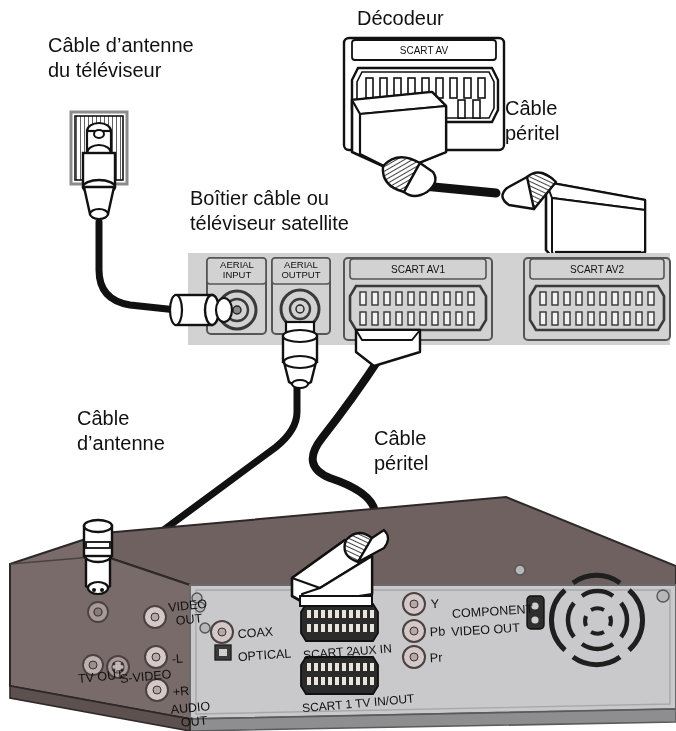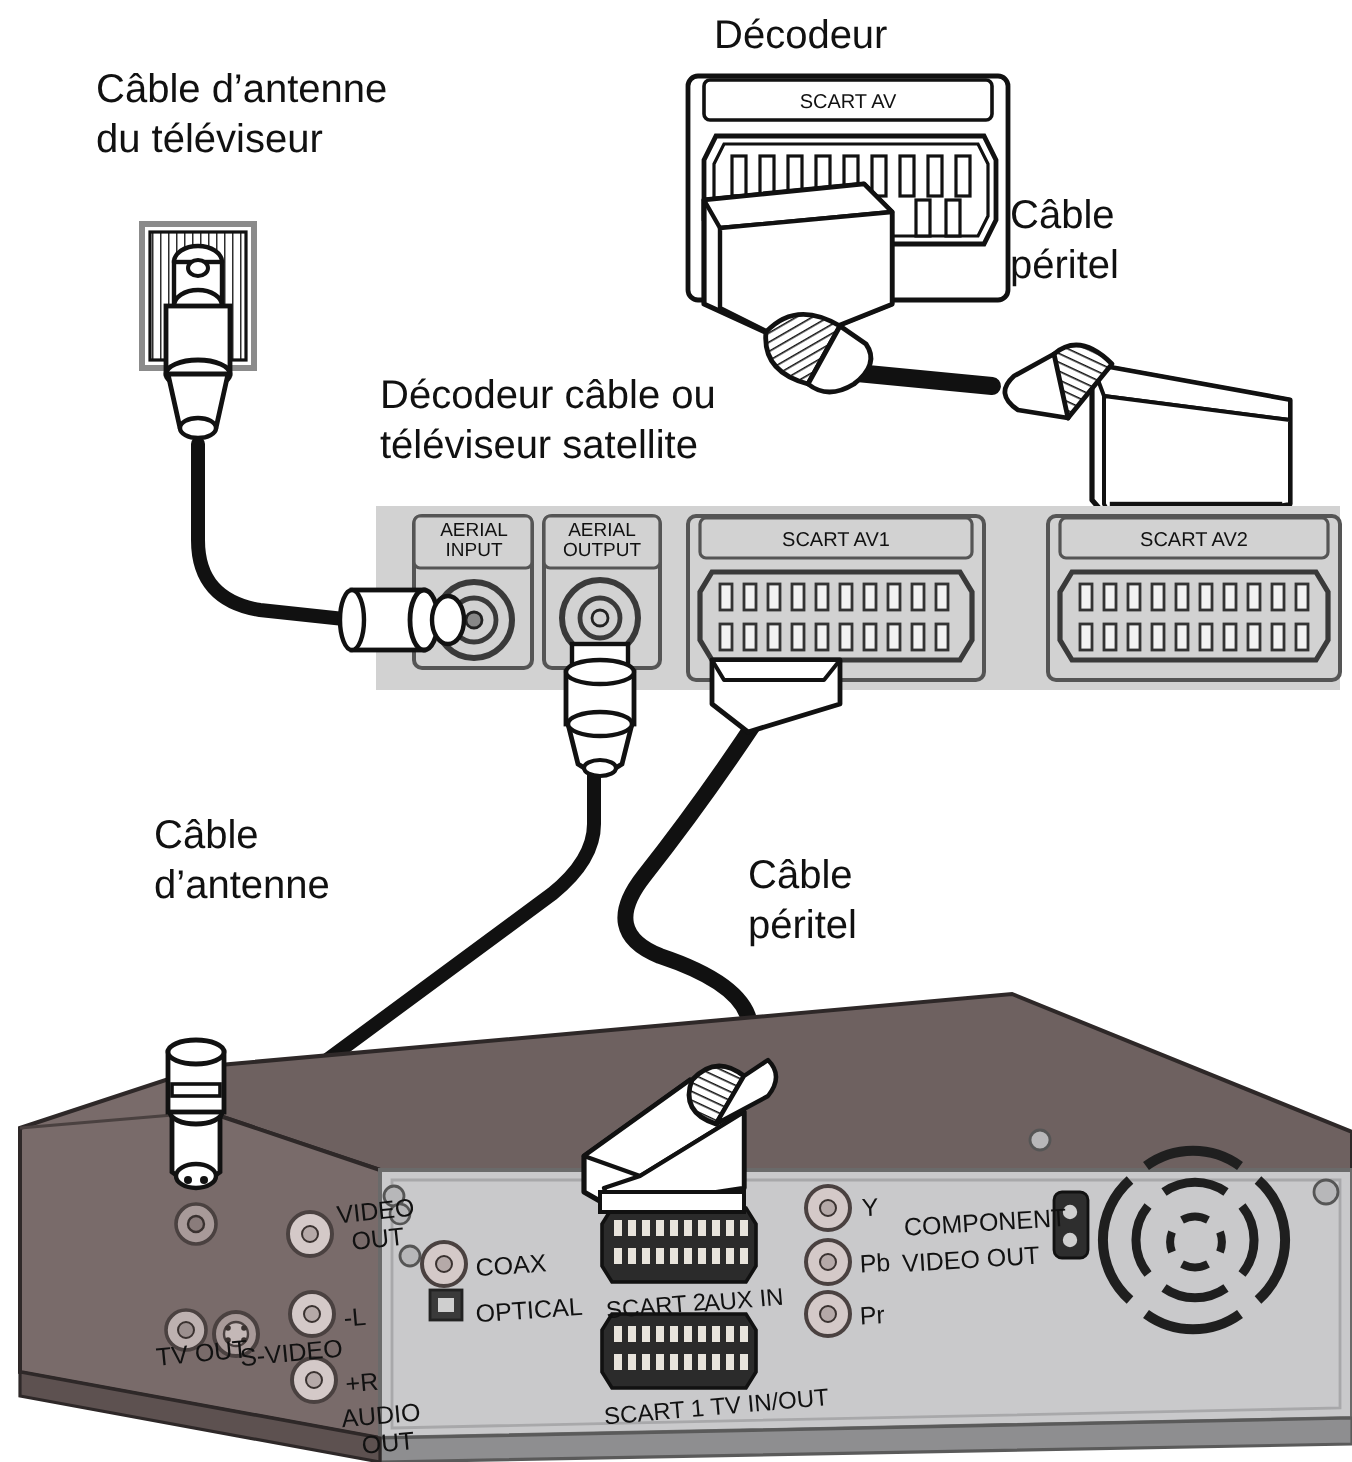--- a/index.html
+++ b/index.html
@@ -430,19 +430,19 @@
       </g>
     </g>
   </svg>
 
   <div class="calloutTxt" style="left:357px;top:6px;"><span>Décodeur</span></div>
 
   <div class="calloutTxt" style="left:48px;top:33px;"><span>Câble d’antenne</span><br><span>du téléviseur</span></div>
 
   <div class="calloutTxt" style="left:505px;top:96px;"><span>Câble</span><br><span>péritel</span></div>
 
-  <div class="calloutTxt" style="left:190px;top:186px;"><span>Décodeur câble ou</span><br><span>téléviseur satellite</span></div>
+  <div class="calloutTxt" style="left:190px;top:186px;"><span>Boîtier câble ou</span><br><span>téléviseur satellite</span></div>
 
   <div class="calloutTxt" style="left:77px;top:406px;"><span>Câble</span><br><span>d’antenne</span></div>
 
   <div class="calloutTxt" style="left:374px;top:426px;"><span>Câble</span><br><span>péritel</span></div>
 
 </div>
 
 </body></html>

